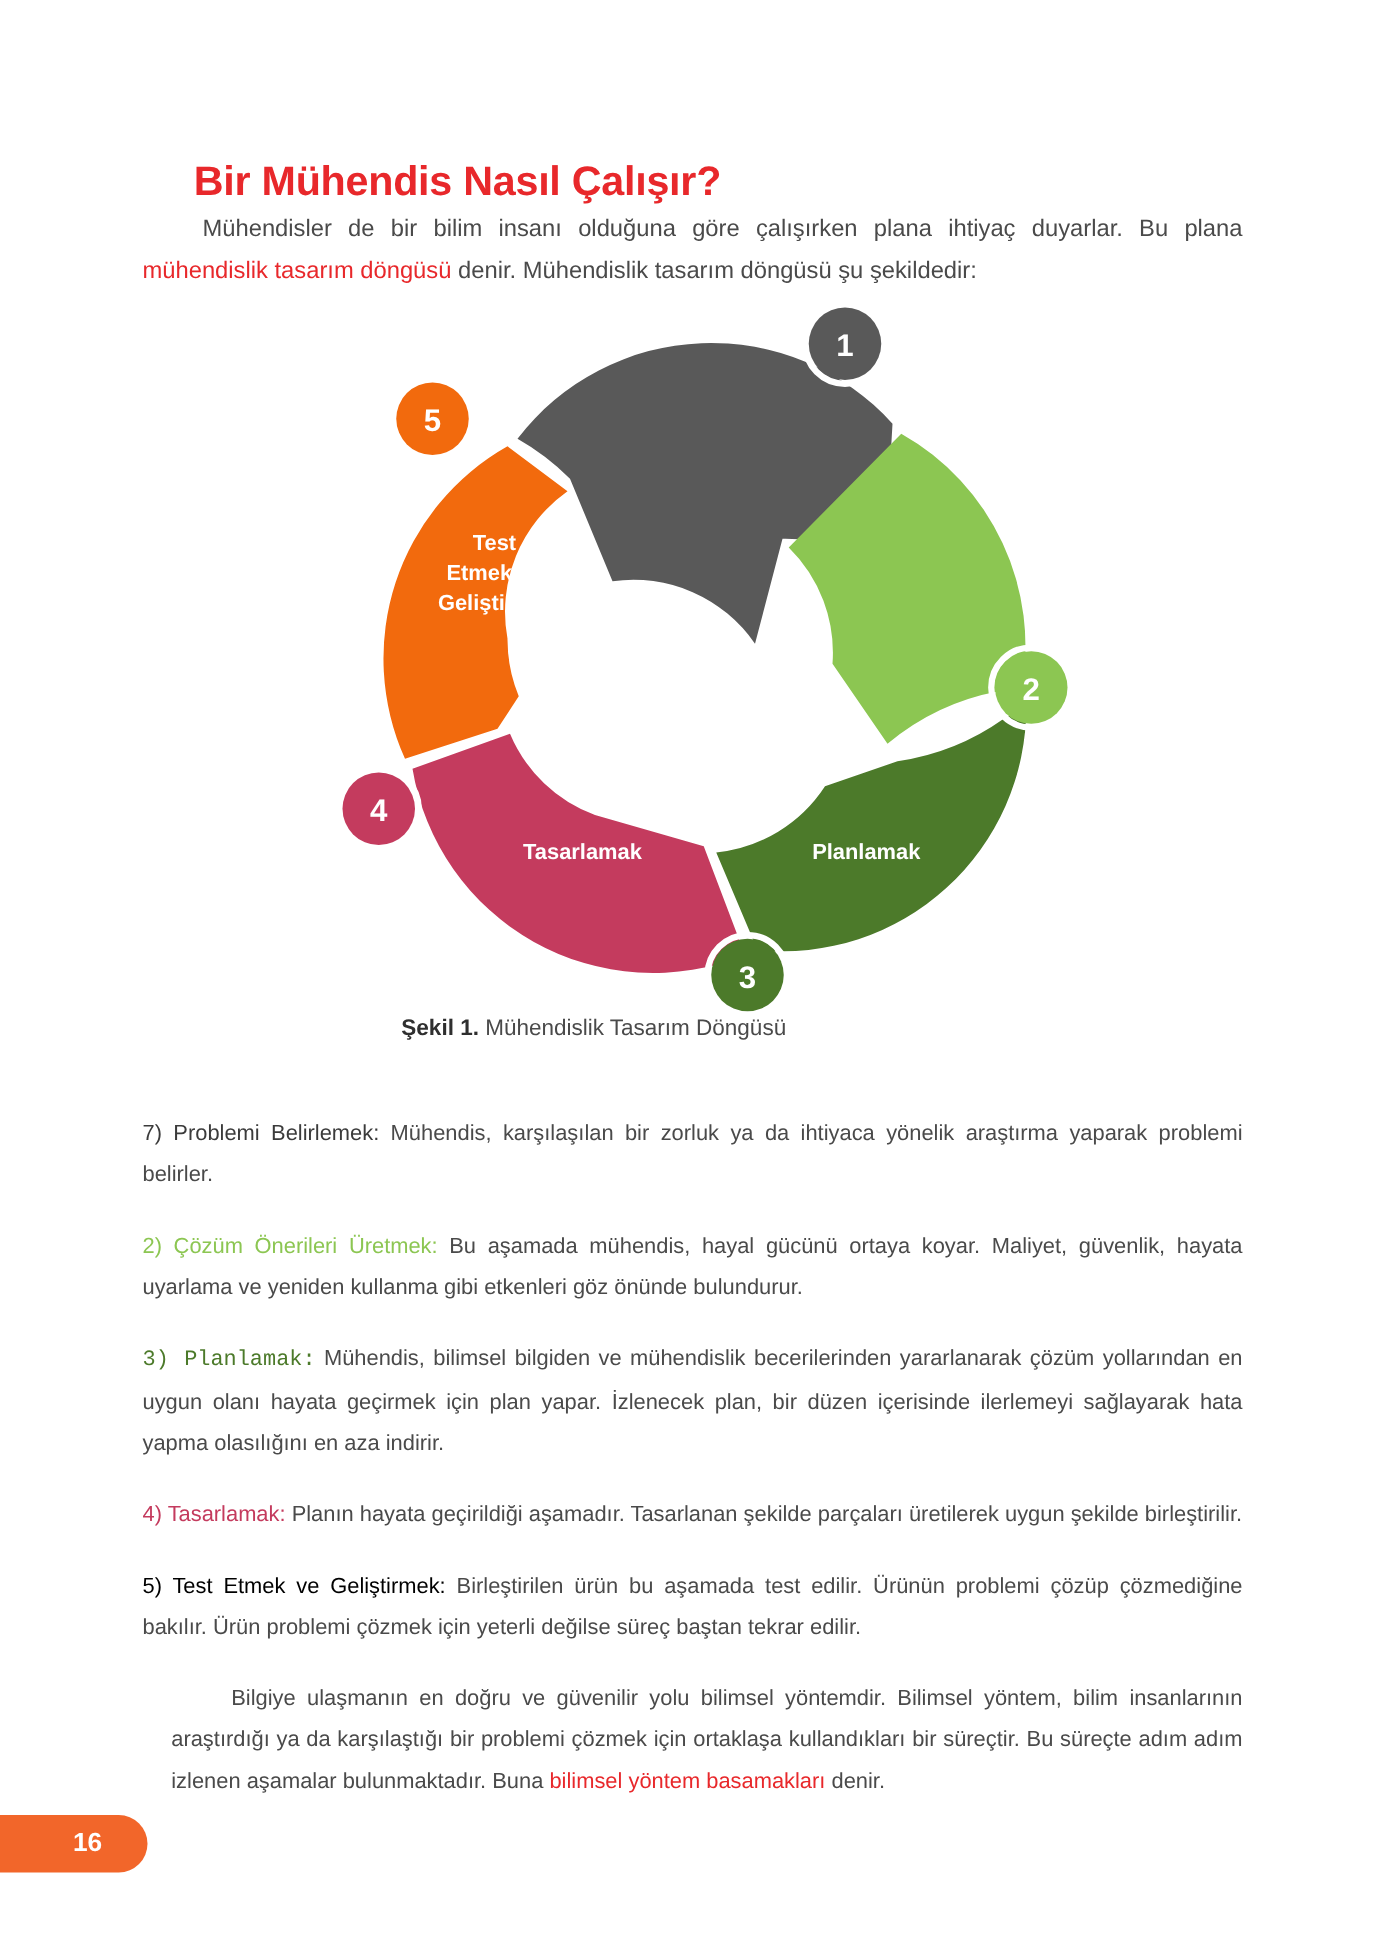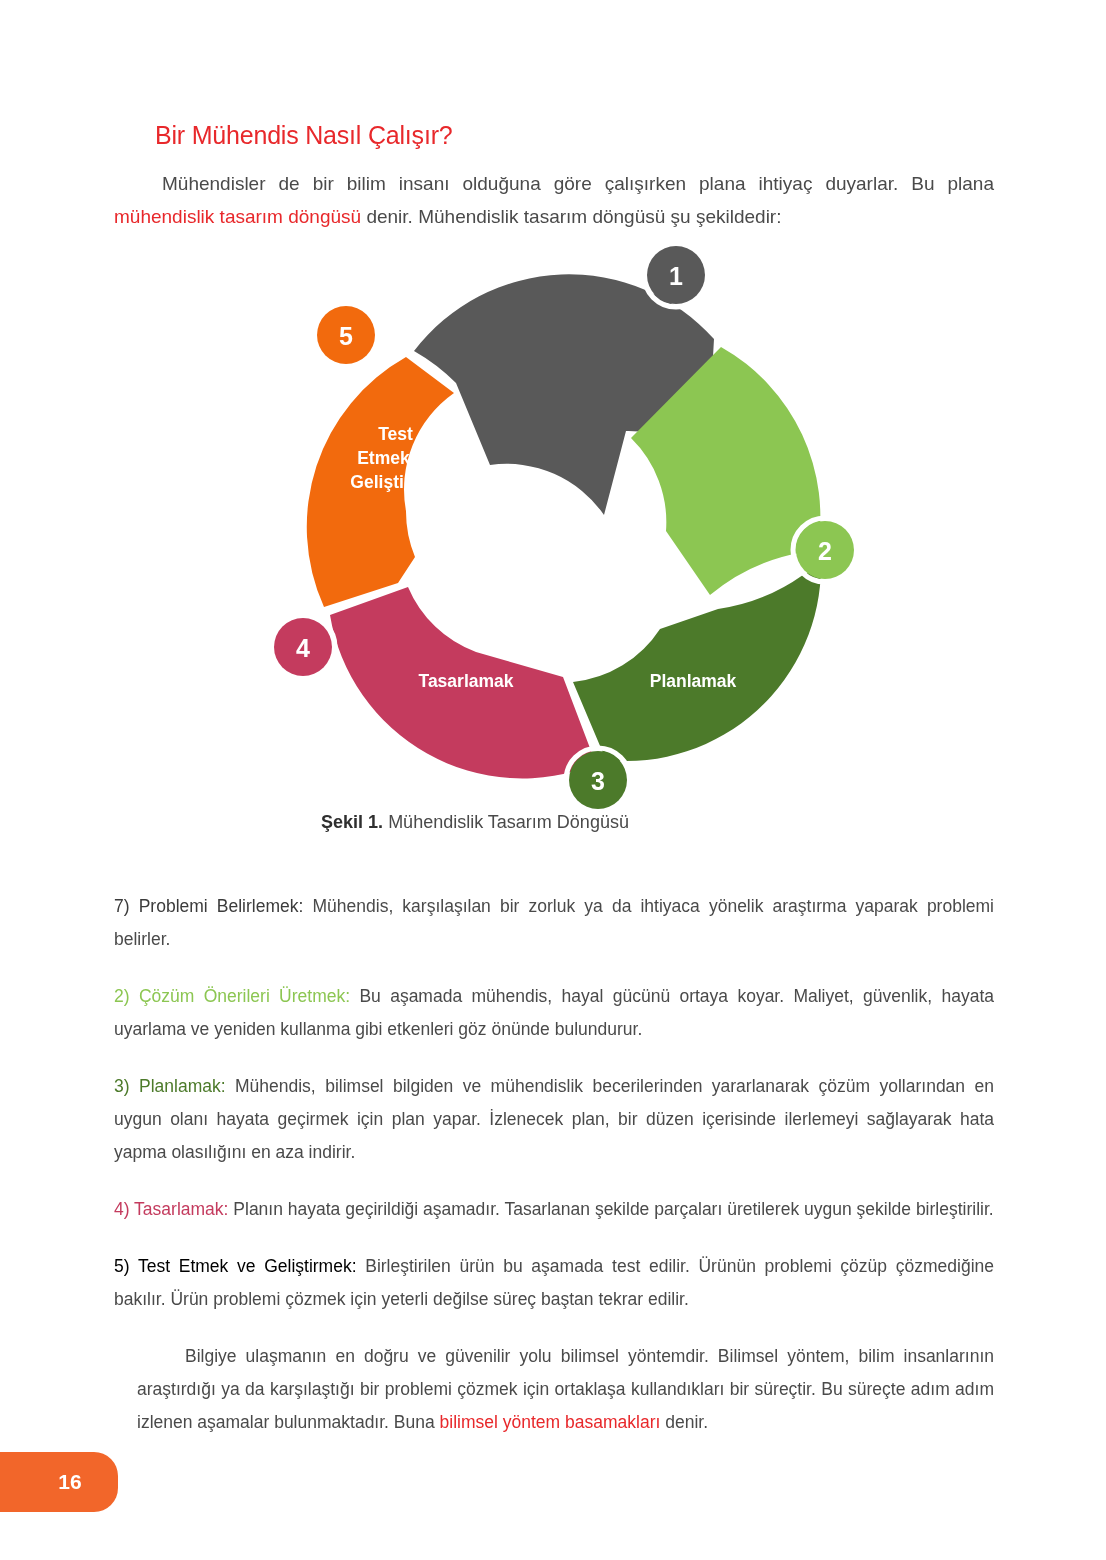--- a/index.html
+++ b/index.html
@@ -13,22 +13,22 @@
     overflow:hidden;
   }
   .page{
     position:absolute;inset:0;
   }
 
   
   .heading{
     position:absolute;
     left:155px;top:104px;
-    font-size:25px;
-    font-weight:normal;
+    font-size:33px;
+    font-weight:bold;
     color:#e8282b;
     letter-spacing:-0.2px;
   }
 
   
   .intro{
     position:absolute;
     left:114px;top:148px;width:880px;
     font-size:19px;
     line-height:33px;
@@ -80,30 +80,30 @@
     font-size:17.5px;
     line-height:33px;
     text-align:justify;
     color:#4a4a4a;
     margin-bottom:24px;
   }
   .para:last-child{margin-bottom:0;}
   .para.indent{text-indent:48px;margin-left:23px;}
   .k-gray{color:#3b3b3b;font-weight:normal;}
   .k-green{color:#8cc652;}
-  .k-dgreen{color:#4c7a2a;}
+  .k-dgreen{color:#4c7a2a;font-family:Liberation Mono, monospace;}
   .k-pink{color:#c43b5e;}
   .k-orange{color:#000000;}
   .k-red{color:#e8282b;}
 
   
   .pagenum{
     position:absolute;
     left:0;top:1452px;
-    width:118px;height:60px;
+    width:118px;height:46px;
     background:#f2662a;
     border-radius:0 24px 24px 0;
     color:#ffffff;
     font-size:21px;
     font-weight:bold;
     display:flex;align-items:center;justify-content:center;
     padding-left:22px;
     box-sizing:border-box;
   }
 </style>

